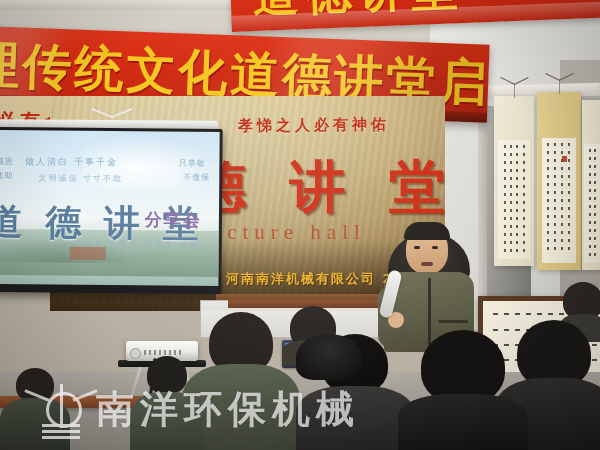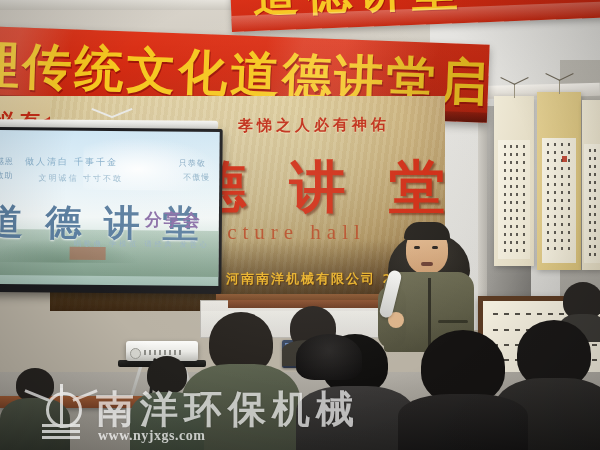--- a/index.html
+++ b/index.html
@@ -514,16 +514,15 @@
       <i class="wing wl"></i>
         <i class="wing wr"></i>
       <i class="ring"></i>
         <i class="v1"></i>
         <i class="v2"></i>
       <i class="h h1"></i>
         <i class="h h2"></i>
         <i class="h h3"></i>
     </span>
     <span class="wm-cn">南洋环保机械</span>
-    <span class="wm-url">www.nyjxgs.com</span>
   </div>
 
 </div>
 
 </body></html>

